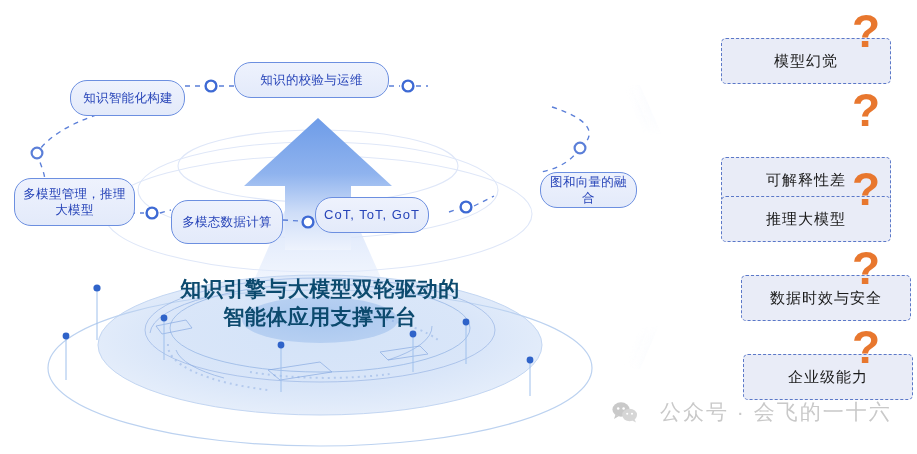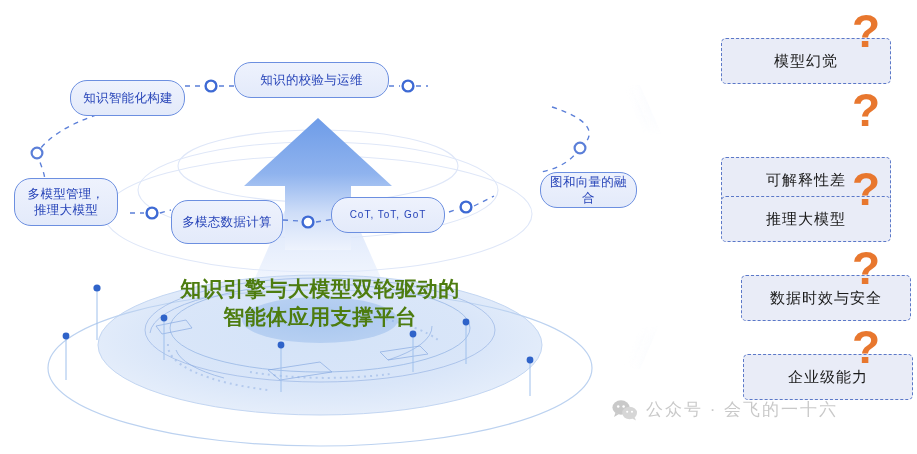--- a/index.html
+++ b/index.html
@@ -59,38 +59,38 @@
     z-index:8;
     font-family:"Liberation Sans","DejaVu Sans",sans-serif;
   }
 
   
   .platform-title{
     position:absolute;
     left:110px;top:275px;
     width:420px;
     text-align:center;
-    color:#4d7c0f;
+    color:#0c4a6e;
     font-size:21px;
     font-weight:700;
     line-height:1.32;
     letter-spacing:.5px;
     z-index:7;
     white-space:pre-line;
   }
 
   
   .watermark{
     position:absolute;
     left:612px;top:398px;
     color:#c9c9c9;
-    font-size:17px;
+    font-size:21px;
     letter-spacing:2px;
     z-index:9;
-    display:flex;align-items:center;gap:8px;
+    display:flex;align-items:center;gap:22px;
     white-space:nowrap;
   }
 </style>
 </head>
 <body>
 
 <div id="stage">
 
   <svg class="svg-layer" viewBox="0 0 917 454" xmlns="http://www.w3.org/2000/svg">
     <defs>
@@ -226,29 +226,29 @@
 
   <div class="node-box" style="left:234px;top:62px;width:155px;height:36px;">
     <span>知识的校验与运维</span>
   </div>
 
 
   <div class="node-box" style="left:494px;top:172px;width:97px;height:36px;margin-left:46px;">
     <span>图和向量的融合</span>
   </div>
 
-  <div class="node-box" style="left:331px;top:197px;width:114px;height:36px;font-size:10px;letter-spacing:1px;">
+  <div class="node-box" style="left:315px;top:197px;width:114px;height:36px;font-size:13px;letter-spacing:1px;">
     <span>CoT, ToT, GoT</span>
   </div>
 
   <div class="node-box" style="left:171px;top:200px;width:112px;height:44px;">
     <span>多模态数据计算</span>
   </div>
 
-  <div class="node-box" style="left:14px;top:178px;width:104px;height:48px;">
+  <div class="node-box" style="left:14px;top:178px;width:121px;height:48px;">
     <span>多模型管理，推理大模型</span>
   </div>
 
   <div class="platform-title">知识引擎与大模型双轮驱动的
 智能体应用支撑平台</div>
 
   <div class="issue" style="top:38px;">
     <span>模型幻觉</span>
   </div>
   <div class="qmark" style="top:8px;">?</div>

